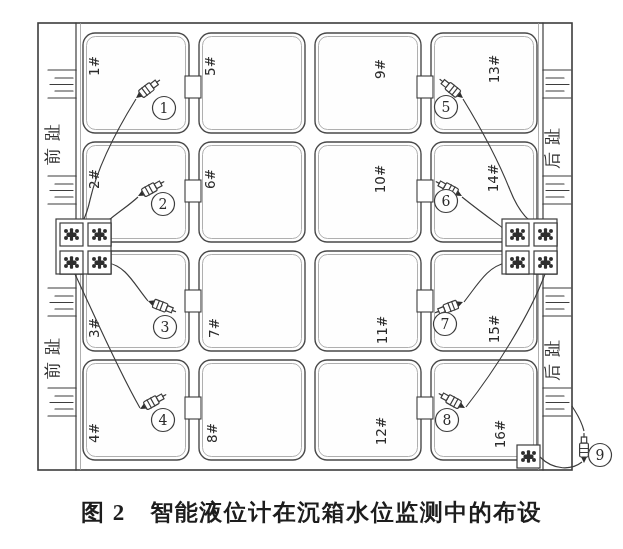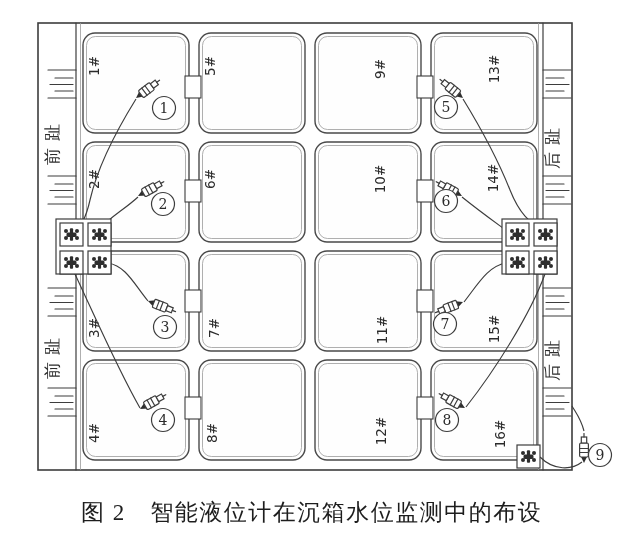--- a/index.html
+++ b/index.html
@@ -11,21 +11,21 @@
   .cell{fill:#fefefe;stroke:#4a4a4a;stroke-width:1.4;}
   .cell-inner{fill:none;stroke:#9b9b9b;stroke-width:0.8;}
   .conn{fill:#ffffff;stroke:#3d3d3d;stroke-width:1.1;}
   .cable{fill:none;stroke:#3d3d3d;stroke-width:1.15;}
   .boxw{fill:#ffffff;stroke:#3d3d3d;stroke-width:1.2;}
   .dark{fill:#2e2e2e;stroke:none;}
   .celltext{font-family:"DejaVu Sans", sans-serif;font-size:13.5px;fill:#2b2b2b;}
   .sensnum{font-family:"DejaVu Serif", serif;font-size:14px;fill:#2b2b2b;}
   .walltext{font-family:"DejaVu Sans", sans-serif;font-size:17px;fill:#2b2b2b;letter-spacing:7px;}
   #caption{position:absolute;left:0;right:0;top:497px;text-align:center;
-           font-family:"Liberation Serif", serif;font-size:23px;font-weight:400;
+           font-family:"Liberation Serif", serif;font-size:23px;font-weight:700;
            color:#1d1d1d;letter-spacing:1.5px;}
 </style>
 </head>
 <body>
 
 <div id="stage">
 <svg width="623" height="483" viewBox="0 0 623 483">
   <defs>
 
     <g id="probe">

